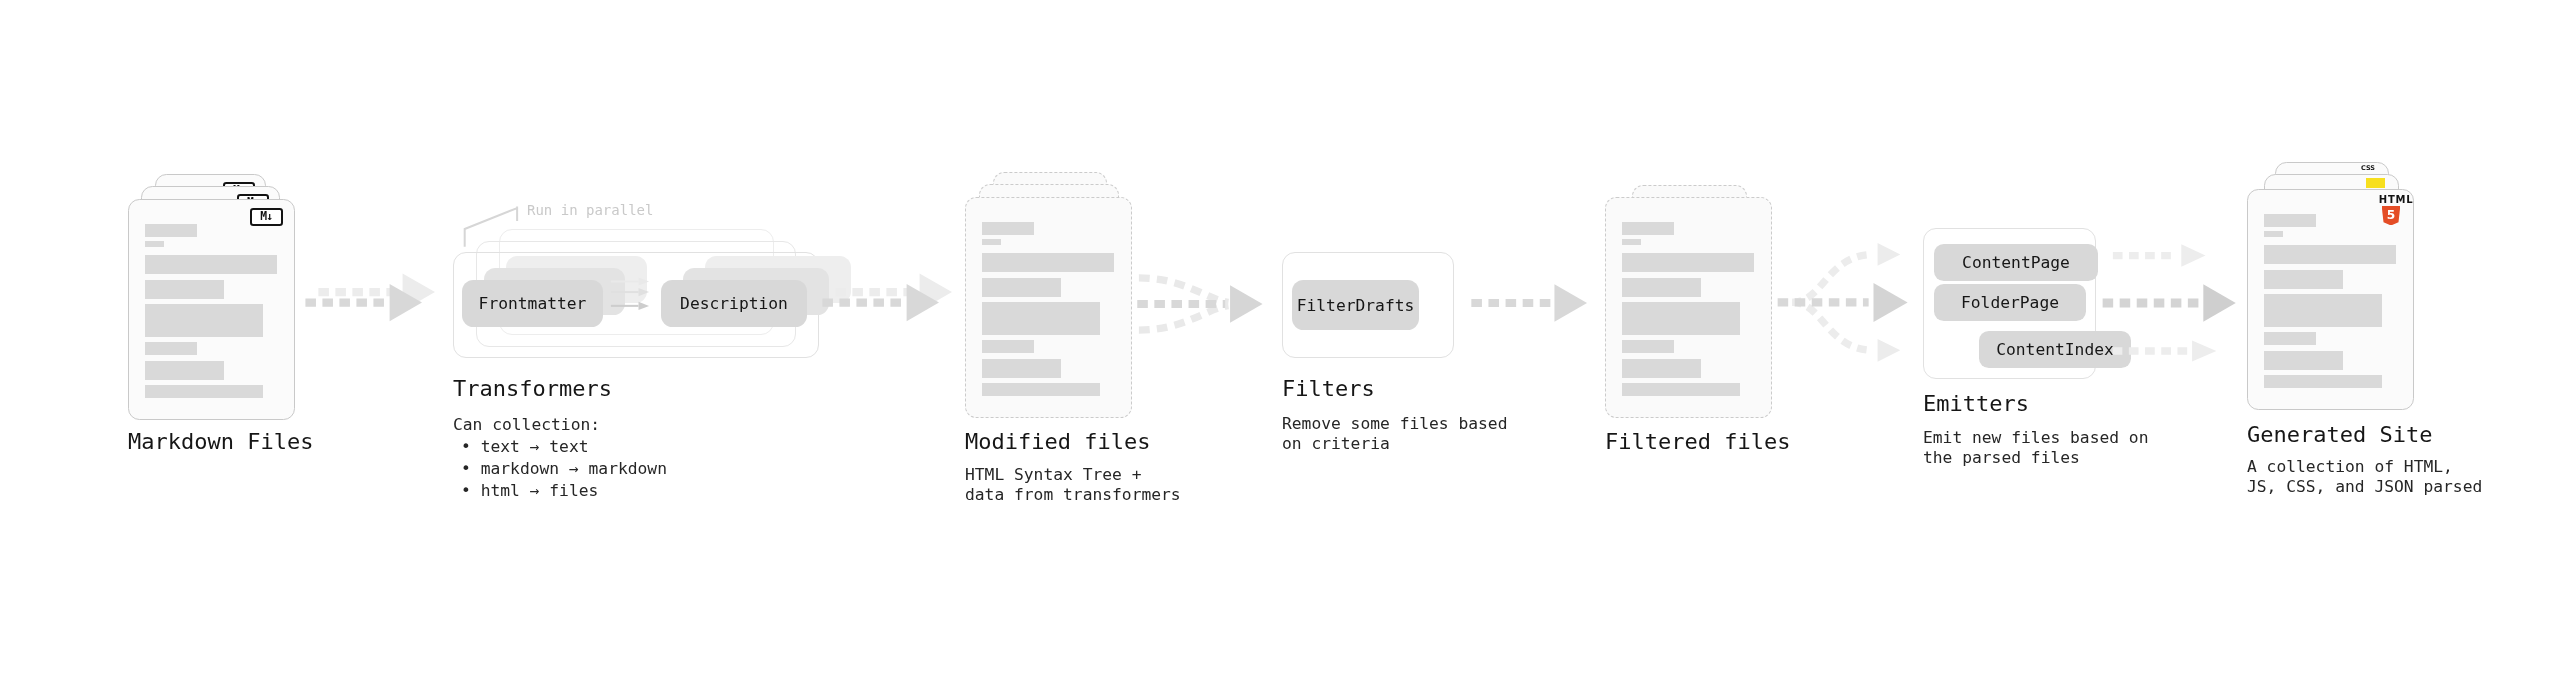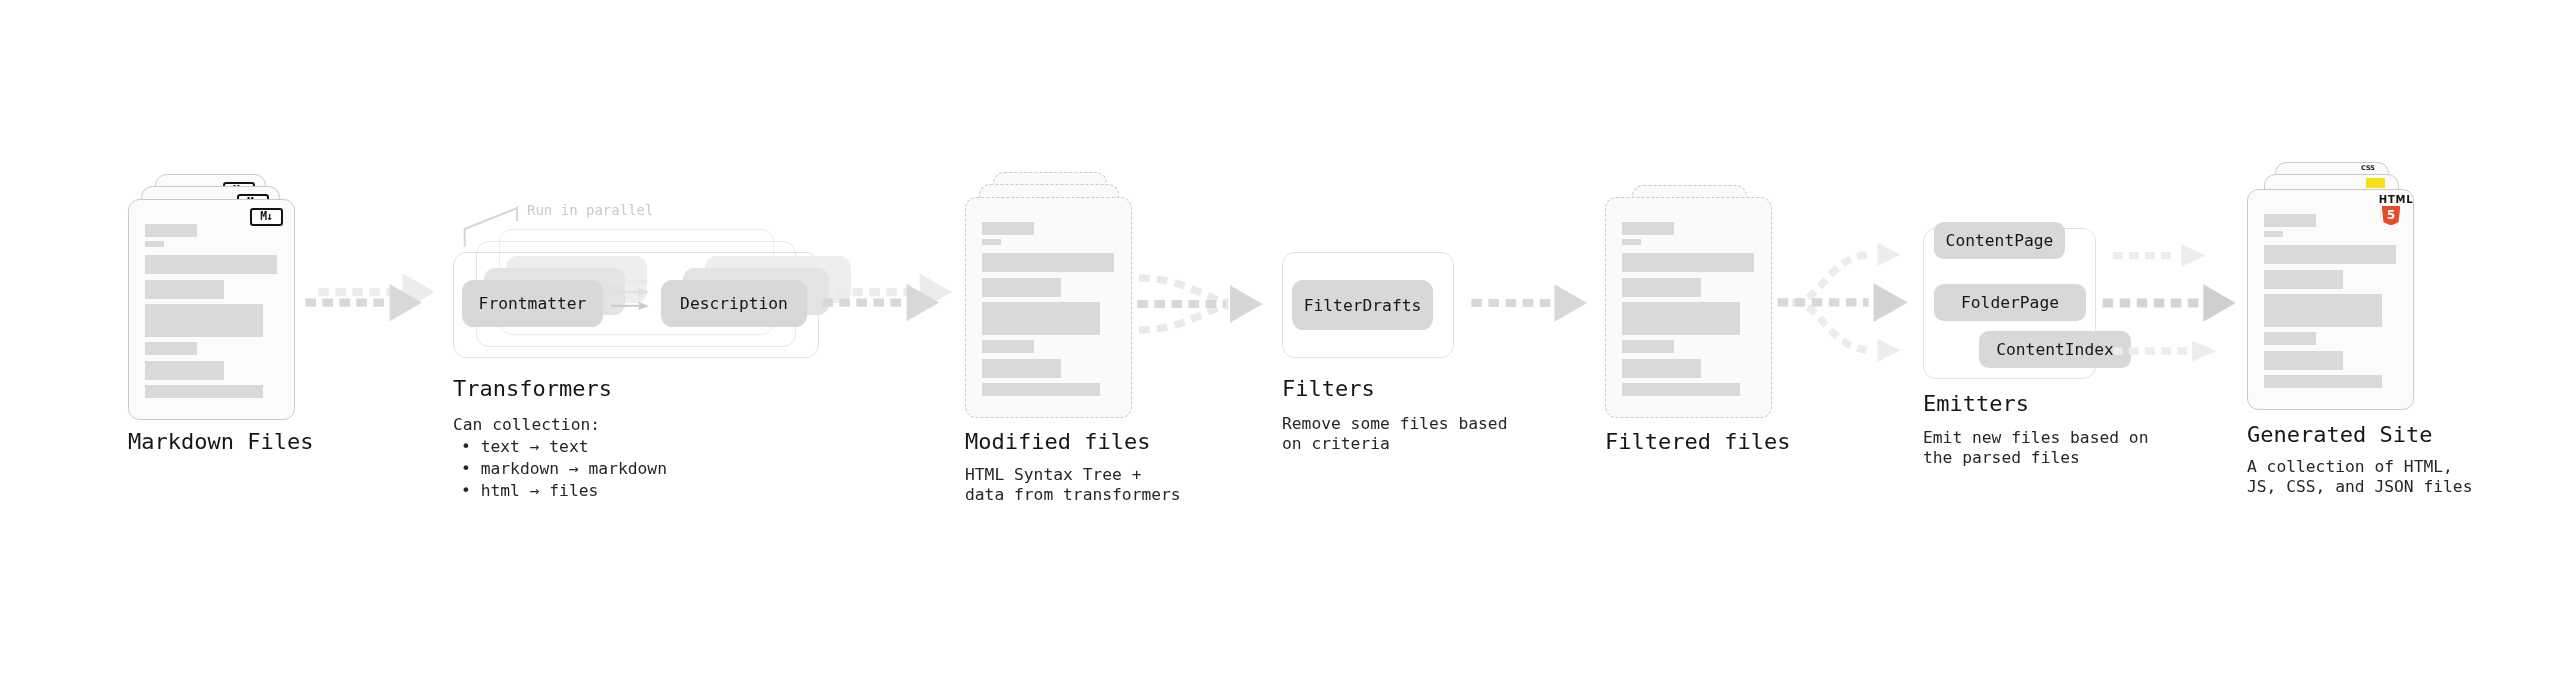--- a/index.html
+++ b/index.html
@@ -235,21 +235,21 @@
 
   <svg class="arr" style="left:1134px;top:268px" width="140" height="72" viewBox="0 0 172 88">
     <path d="M6,12 C62,12 88,38 116,42" fill="none" stroke="#e9e9e9" stroke-width="9" stroke-dasharray="13 9"></path>
     <path d="M6,76 C62,76 88,50 116,46" fill="none" stroke="#e9e9e9" stroke-width="9" stroke-dasharray="13 9"></path>
     <line x1="4" y1="44" x2="112" y2="44" stroke="#d8d8d8" stroke-width="10" stroke-dasharray="13 8"></line>
     <polygon points="118,21 118,67 158,44" fill="#d6d6d6"></polygon>
   </svg>
 
   <div>
     <div class="frame" style="left:1282px;top:252px;width:172px;height:106px"></div>
-    <div class="pill" style="left:1292px;top:280px;width:141px;height:50px">FilterDrafts</div>
+    <div class="pill" style="left:1292px;top:280px;width:127px;height:50px">FilterDrafts</div>
     <div class="stage-title" style="left:1282px;top:376px">Filters</div>
     <div class="stage-desc" style="left:1282px;top:414px">
       <div>Remove some files based</div>
       <div>on criteria</div>
     </div>
   </div>
 
   <svg class="arr" style="left:1468px;top:281px" width="124" height="44" viewBox="0 0 152 54">
     <line x1="4" y1="27" x2="102" y2="27" stroke="#d8d8d8" stroke-width="10" stroke-dasharray="13 8"></line>
     <polygon points="106,4 106,50 146,27" fill="#d8d8d8"></polygon>
@@ -276,21 +276,21 @@
     <path d="M20,84 C58,84 62,27 118,25" fill="none" stroke="#ececec" stroke-width="9" stroke-dasharray="12 8"></path>
     <path d="M20,84 C58,84 62,141 118,143" fill="none" stroke="#ececec" stroke-width="9" stroke-dasharray="12 8"></path>
     <polygon points="125,11 125,39 153,25" fill="#ececec"></polygon>
     <polygon points="125,129 125,157 153,143" fill="#ececec"></polygon>
     <line x1="2" y1="84" x2="114" y2="84" stroke="#d8d8d8" stroke-width="10" stroke-dasharray="13 8"></line>
     <polygon points="120,60 120,108 162,84" fill="#d4d4d4"></polygon>
   </svg>
 
   <div>
     <div class="frame" style="left:1923px;top:228px;width:173px;height:151px"></div>
-    <div class="pill em" style="left:1934px;top:222px;width:131px;height:37px">ContentPage</div>
+    <div class="pill em" style="left:1934px;top:244px;width:164px;height:37px">ContentPage</div>
     <div class="pill em" style="left:1934px;top:284px;width:152px;height:37px">FolderPage</div>
     <div class="pill em" style="left:1979px;top:331px;width:152px;height:37px">ContentIndex</div>
     <div class="stage-title" style="left:1923px;top:391px">Emitters</div>
     <div class="stage-desc" style="left:1923px;top:428px">
       <div>Emit new files based on</div>
       <div>the parsed files</div>
     </div>
   </div>
 
   <svg class="arr" style="left:2111px;top:241px" width="102" height="29" viewBox="0 0 126 36">
@@ -325,18 +325,18 @@
         <i class="bar" style="top:80px;width:79px;height:18.7px"></i>
         <i class="bar" style="top:104px;width:118px;height:32.5px"></i>
         <i class="bar" style="top:142px;width:52px;height:13px"></i>
         <i class="bar" style="top:161px;width:79px;height:18.7px"></i>
         <i class="bar" style="top:185px;width:118px;height:13px"></i>
       </div>
     </div>
     <div class="stage-title" style="left:2247px;top:422px">Generated Site</div>
     <div class="stage-desc" style="left:2247px;top:457px">
       <div>A collection of HTML,</div>
-      <div>JS, CSS, and JSON files</div>
+      <div>JS, CSS, and JSON parsed</div>
     </div>
   </div>
 
 </div>
 
 
 </body></html>

